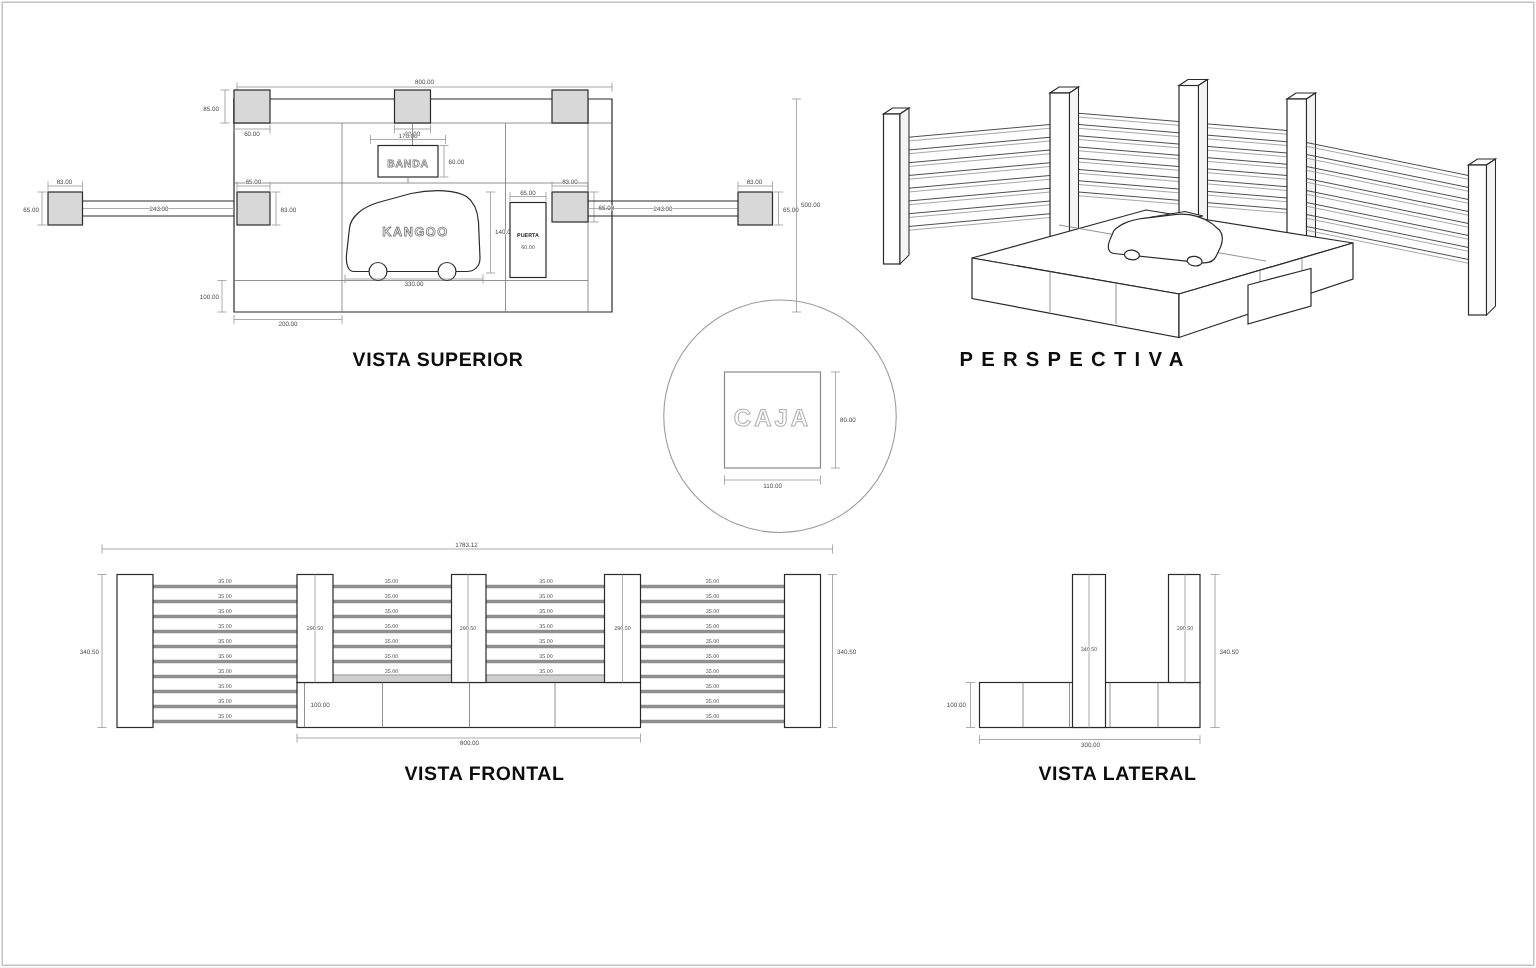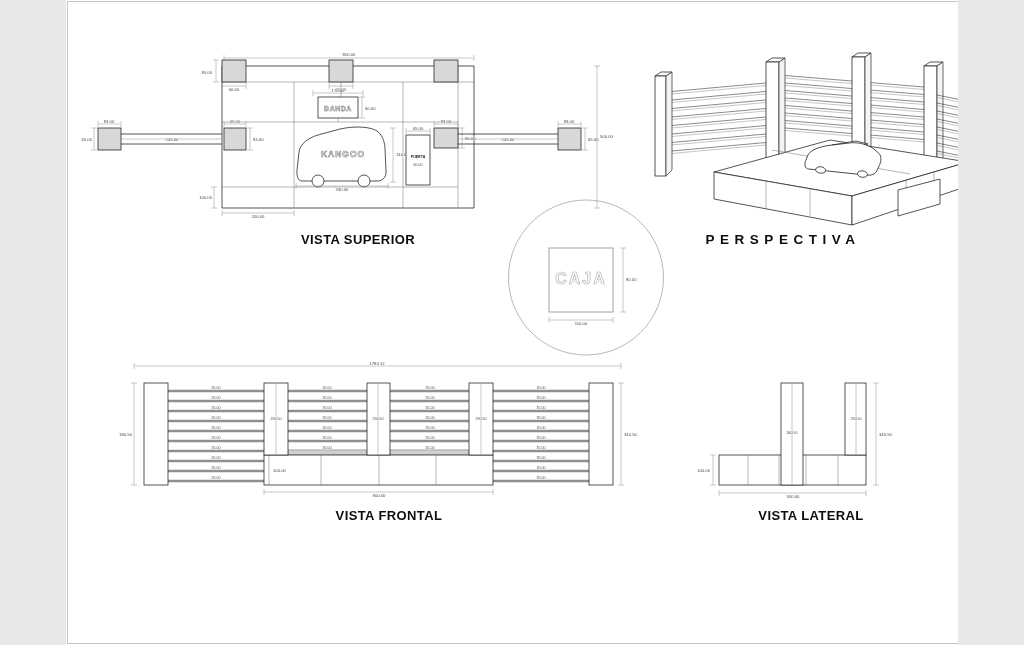--- a/index.html
+++ b/index.html
@@ -1,16 +1,16 @@
 <!DOCTYPE html>
 <html><head>
 <meta charset="utf-8">
 <style>
   html,body{margin:0;padding:0;background:#e8e8e8;}
-  #sheet{position:relative;width:892px;height:645px;background:#ffffff;margin:0 auto;overflow:hidden;}
+  #sheet{position:relative;width:1024px;height:645px;background:#ffffff;margin:0 auto;overflow:hidden;}
   svg{display:block;}
   svg text{font-family:"Liberation Sans","DejaVu Sans",sans-serif;}
   .title{font-size:13px;font-weight:bold;fill:#0d0d0d;letter-spacing:0.4px;}
   .title-sp{font-size:13.5px;font-weight:bold;fill:#0d0d0d;letter-spacing:5.5px;}
   .dim{font-size:4.2px;fill:#4a4a4a;paint-order:stroke;stroke:#ffffff;stroke-width:0.7px;}
   .dim-sm{font-size:3.6px;fill:#4a4a4a;paint-order:stroke;stroke:#ffffff;stroke-width:0.6px;}
   .tinybold{font-size:3.6px;font-weight:bold;fill:#222;}
   .outline-big{font-size:16px;font-weight:bold;fill:#ffffff;stroke:#b2b2b2;stroke-width:0.7;letter-spacing:2px;}
   .outline-med{font-size:8.5px;font-weight:bold;fill:#ffffff;stroke:#7d7d7d;stroke-width:0.55;letter-spacing:1px;}
   .outline-sm{font-size:7px;font-weight:bold;fill:#ffffff;stroke:#7d7d7d;stroke-width:0.5;letter-spacing:0.5px;}

